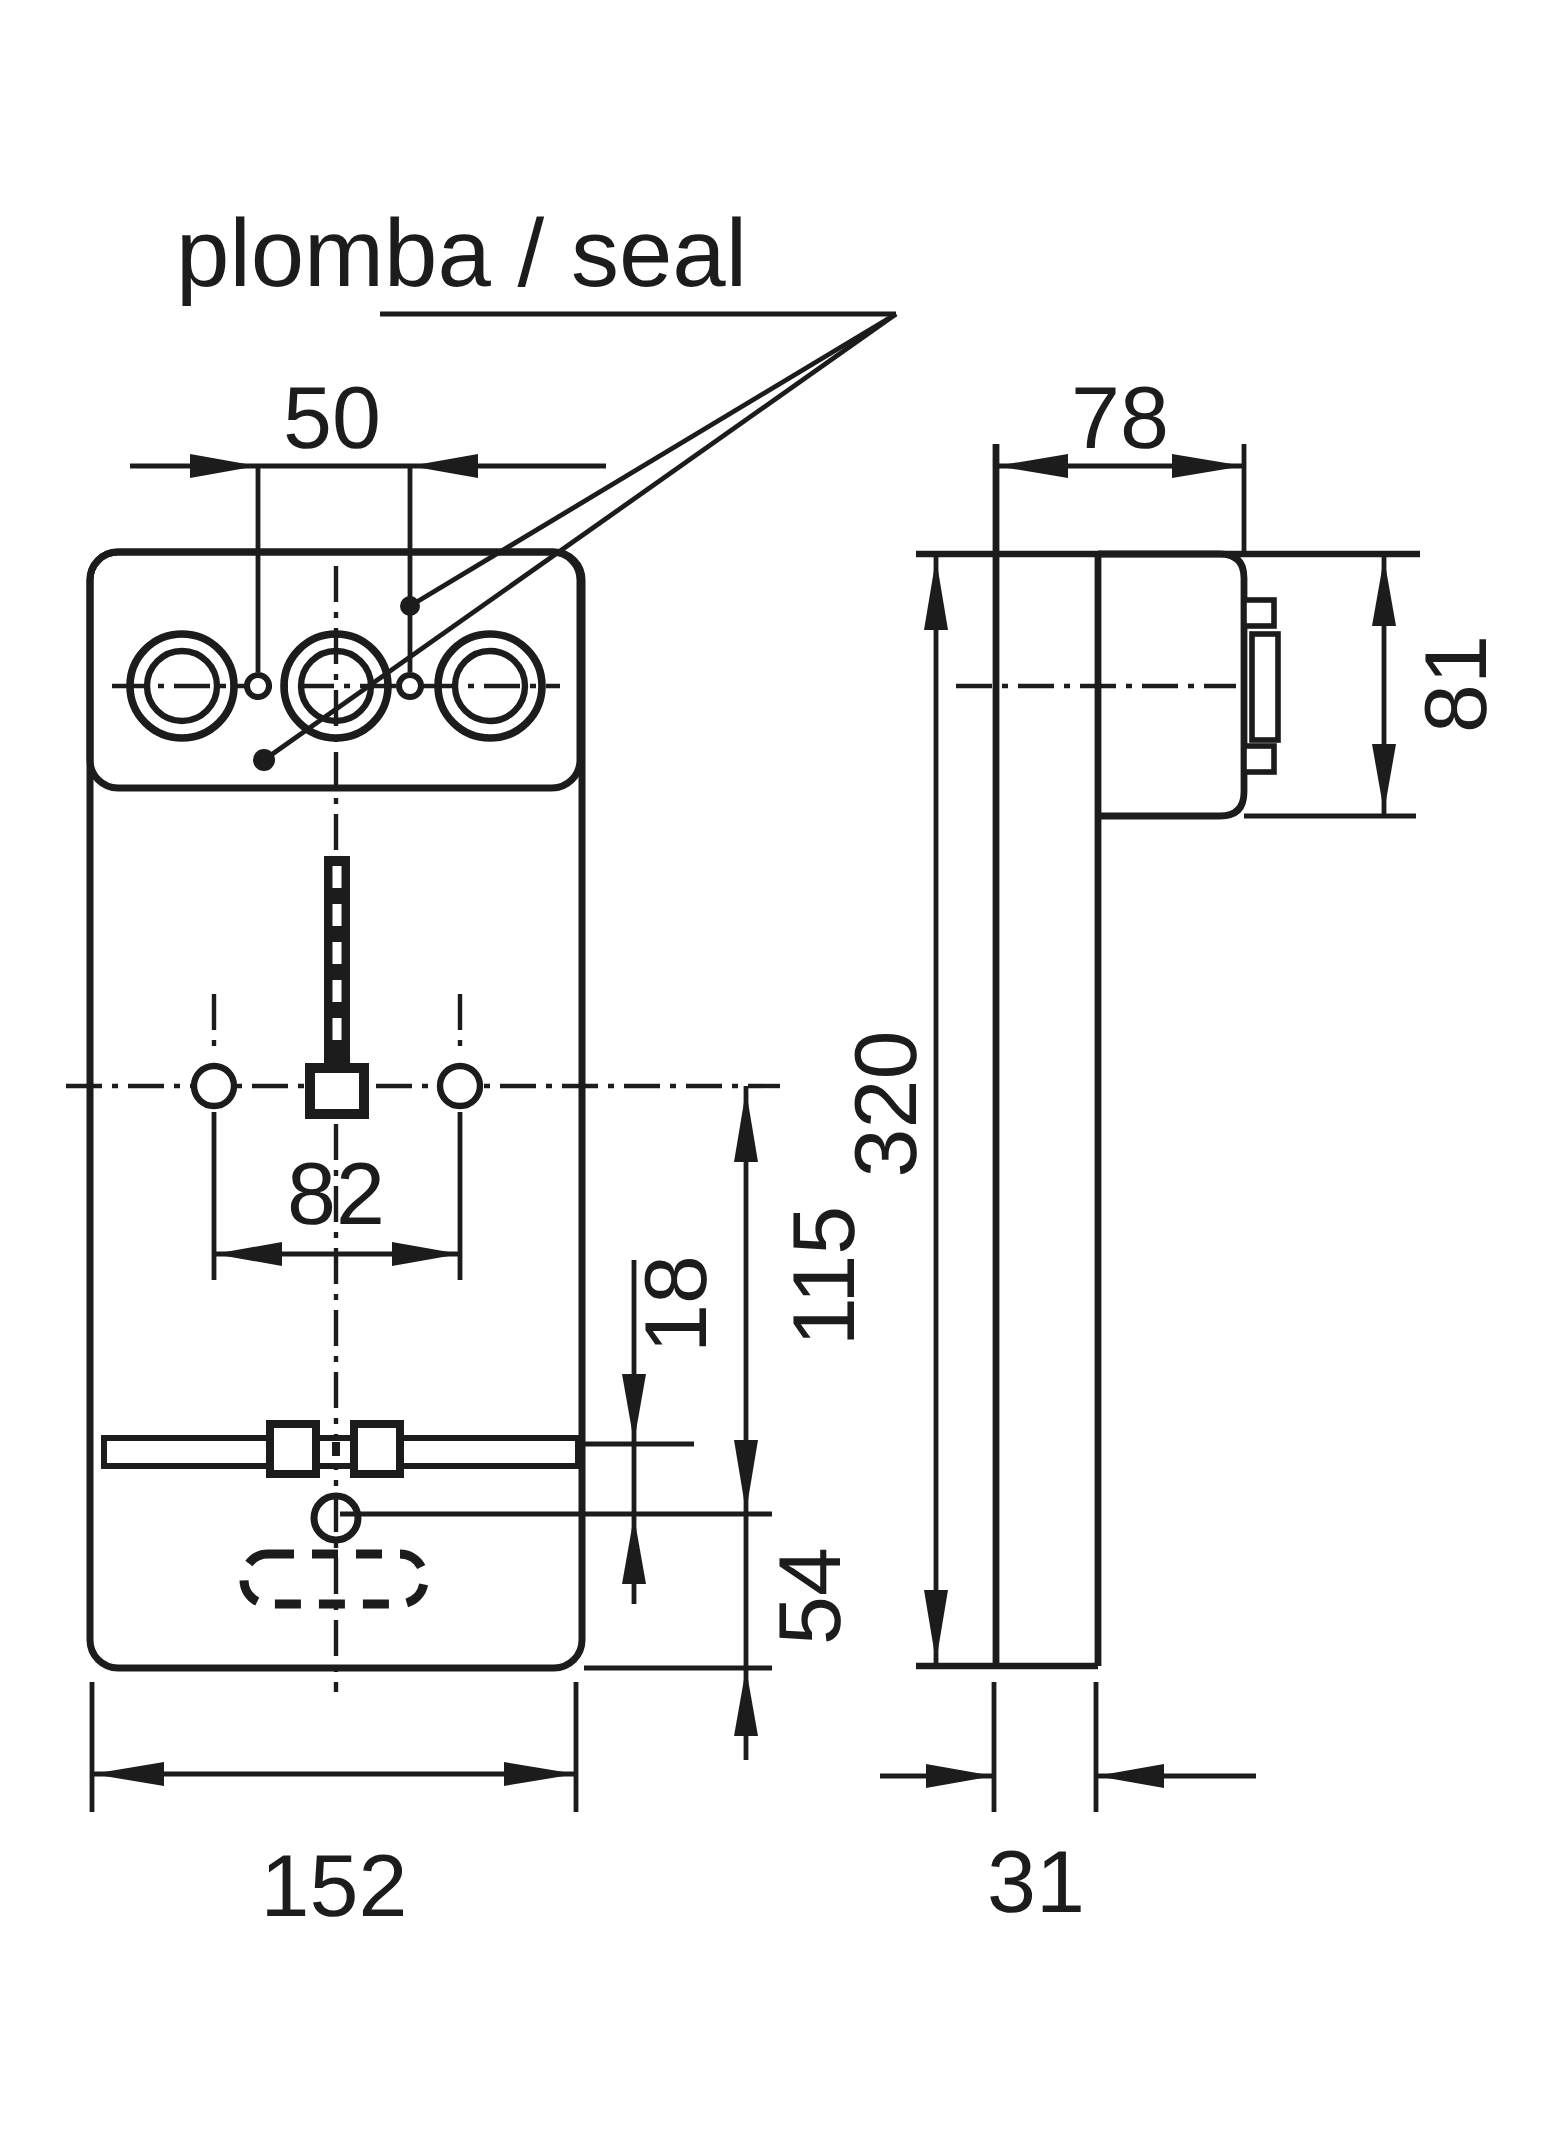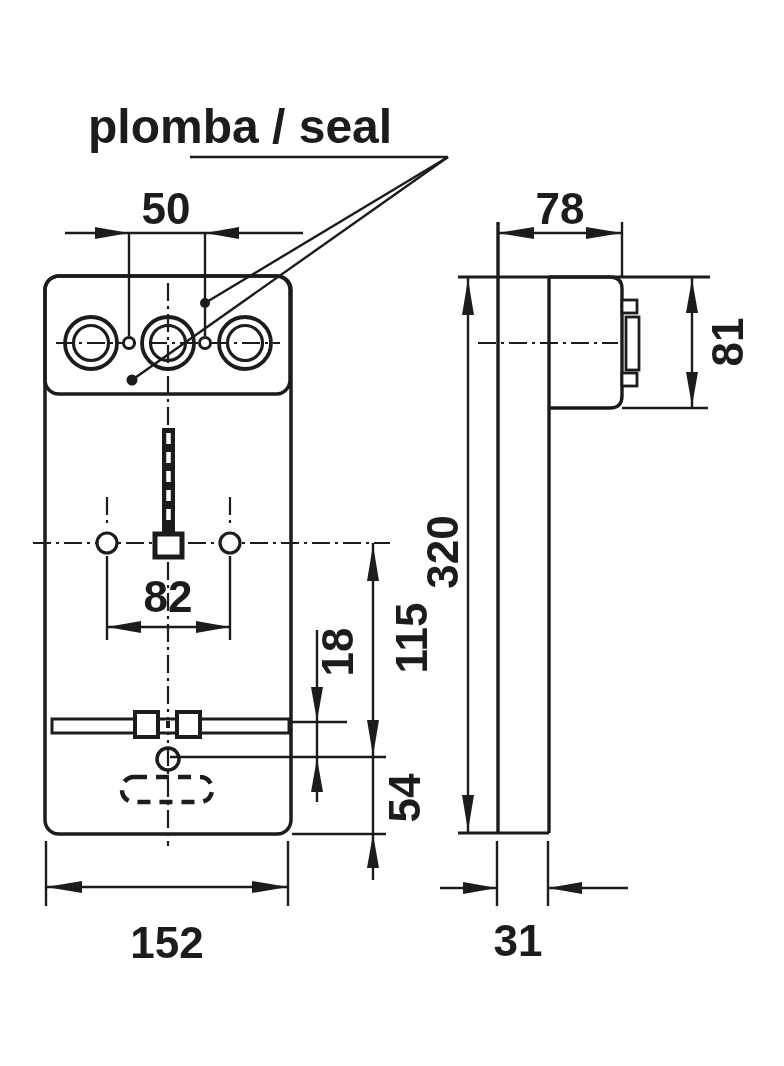--- a/index.html
+++ b/index.html
@@ -1,17 +1,17 @@
 <!DOCTYPE html>
 <html><head>
 <meta charset="utf-8">
 <style>
   html,body{margin:0;padding:0;background:#ffffff;}
   .page{position:relative;width:784px;height:1066px;background:#fff;overflow:hidden;
-        font-family:"Liberation Sans", sans-serif;font-weight:bold;}
+        font-family:"Liberation Sans", sans-serif;}
   svg{display:block;}
   text{fill:#1c1c1c;}
   .dim-text{font-size:44px;}
   .label-text{font-size:48px;}
 </style>
 </head>
 <body>
 
 <div class="page">
 <svg width="784" height="1066" viewBox="0 0 784 1066">

